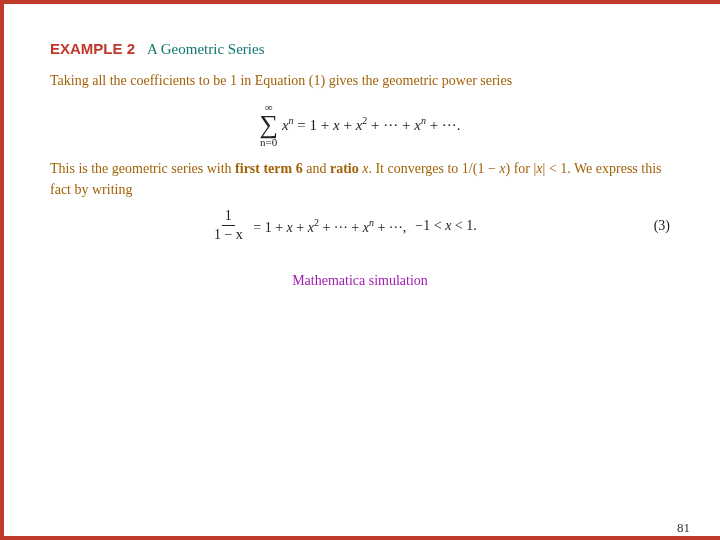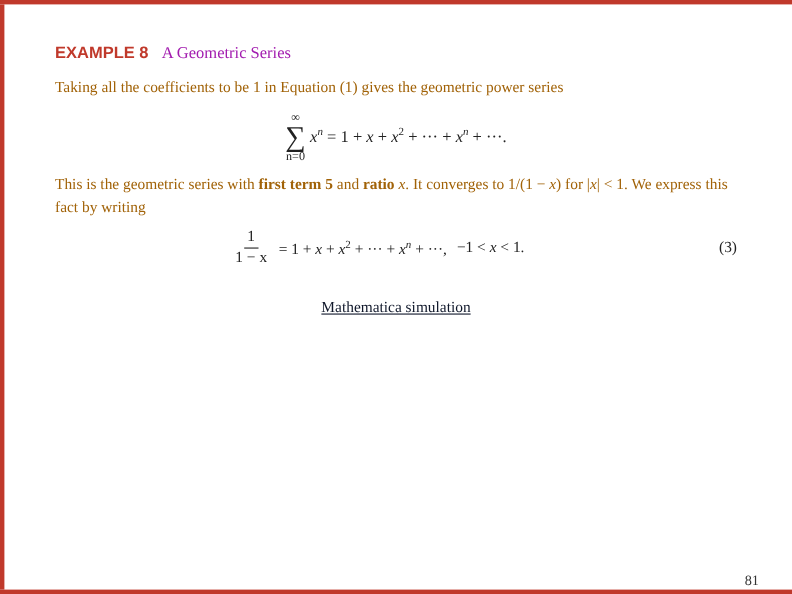--- a/index.html
+++ b/index.html
@@ -65,21 +65,21 @@
 
     .example-label {
       font-weight: bold;
       color: #c0392b;
       font-size: 15px;
       font-family: Arial, sans-serif;
     }
 
     .example-title {
       font-size: 15px;
-      color: #a21caf;
+      color: #0f766e;
     }
 
     .text-block {
       font-size: 14px;
       line-height: 1.5;
       margin-bottom: 8px;
       color: #a16207;
     }
 
     .math-display {
@@ -126,22 +126,21 @@
       flex: 1;
       display: flex;
       justify-content: center;
       align-items: center;
     }
 
     .mathematica-link {
       text-align: center;
       margin-top: 30px;
       font-size: 14px;
-      color: #0f172a;
-      text-decoration: underline;
+      color: #a21caf;
       cursor: pointer;
     }
 
     .page-number {
       position: absolute;
       bottom: 4px;
       right: 30px;
       font-size: 13px;
       color: #333;
     }
@@ -154,41 +153,41 @@
 <body>
 
 <div class="page-container">
   <div class="top-border"></div>
   <div class="left-bar"></div>
   <div class="bottom-border"></div>
 
   <div class="content">
 
     <div class="example-header">
-      <span class="example-label">EXAMPLE 8</span>
+      <span class="example-label">EXAMPLE 2</span>
       <span class="example-title">A Geometric Series</span>
     </div>
 
     <p class="text-block">
       <span>Taking all the coefficients to be 1 in Equation (1) gives the geometric power series</span>
     </p>
 
     <div class="math-display">
       <span style="display:inline-flex; flex-direction:column; align-items:center; vertical-align:middle; margin-right:2px;">
         <span style="font-size:11px;">∞</span>
         <span style="font-size:26px; line-height:0.9;">∑</span>
         <span style="font-size:11px;">n=0</span>
       </span>
       <span style="font-size:15px; margin-left:2px;text-align:center;">
         <i>x</i><sup><i>n</i></sup>&nbsp;= 1 + <i>x</i> + <i>x</i><sup>2</sup> + ··· + <i>x</i><sup><i>n</i></sup> + ···.
       </span>
     </div>
 
     <p class="text-block">
-      This is the geometric series with <strong>first term 5</strong> and <strong>ratio</strong> <i>x</i>. It converges to 1/(1 − <i>x</i>) for
+      This is the geometric series with <strong>first term 6</strong> and <strong>ratio</strong> <i>x</i>. It converges to 1/(1 − <i>x</i>) for
       |<i>x</i>| &lt; 1. We express this fact by writing
     </p>
 
     <div class="eq-row" style="margin: 8px 0;">
       <div class="eq-content">
         <span style="display:inline-flex; align-items:center; font-size:14px;">
           <span class="fraction">
             <span class="frac-num">1</span>
             <span class="frac-den">1 − x</span>
           </span>

